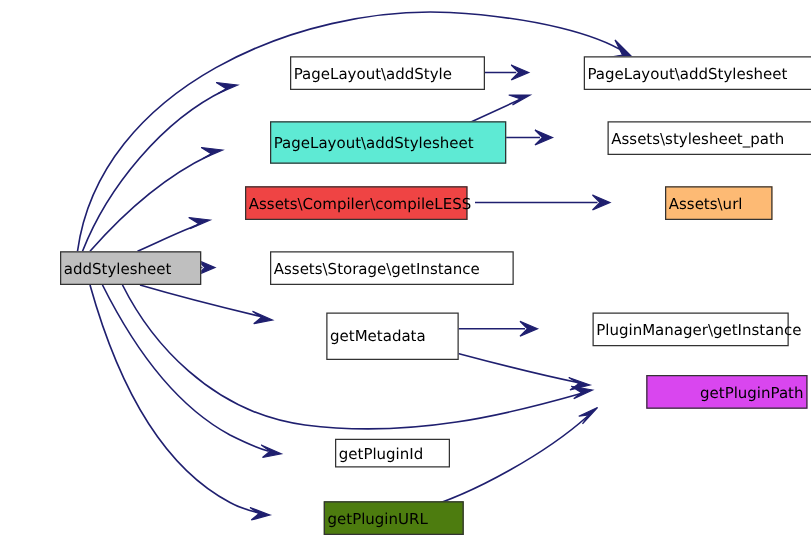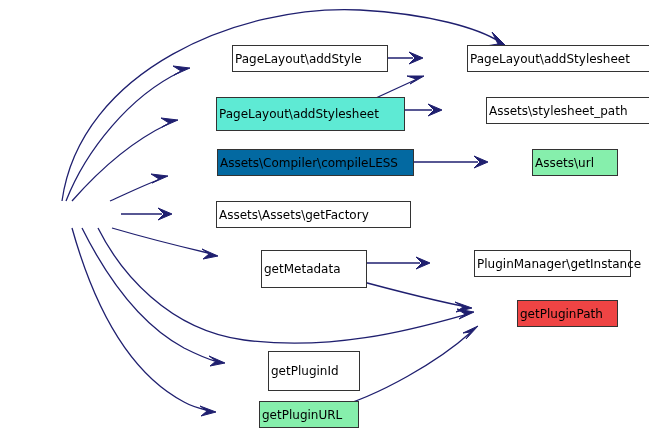--- a/index.html
+++ b/index.html
@@ -77,49 +77,52 @@
       <polygon points="442,110 428,104 434,110 428,116" fill="#1f1f6f" stroke="#1f1f6f" stroke-width="1"></polygon>
       <path d="M 380,162 L 478,162" fill="none" stroke="#1f1f6f" stroke-width="1.3"></path>
       <polygon points="488,162 474,156 480,162 474,168" fill="#1f1f6f" stroke="#1f1f6f" stroke-width="1"></polygon>
       <path d="M 327,263 L 420,263" fill="none" stroke="#1f1f6f" stroke-width="1.3"></path>
       <polygon points="430,263 416,257 422,263 416,269" fill="#1f1f6f" stroke="#1f1f6f" stroke-width="1"></polygon>
       <path d="M 327,272 C 370,284 418,297 462,306" fill="none" stroke="#1f1f6f" stroke-width="1.3"></path>
       <polygon points="472,308 455,302 463,307 456,312" fill="#1f1f6f" stroke="#1f1f6f" stroke-width="1"></polygon>
       <path d="M 331,409 C 380,396 440,360 470,333" fill="none" stroke="#1f1f6f" stroke-width="1.3"></path>
       <polygon points="478,326 463,333 471,332 466,339" fill="#1f1f6f" stroke="#1f1f6f" stroke-width="1"></polygon>
     </svg>
+<div class="gnode root" style="left: 8px; top: 201px; width: 113px; height: 27px; background: rgb(191, 191, 191); border-color: rgb(51, 51, 51);">
+      <span class="nlabel">addStylesheet</span>
+    </div>
     <div class="gnode" style="left: 192px; top: 45px; width: 156px; height: 27px; background: rgb(255, 255, 255); border-color: rgb(51, 51, 51);">
       <span class="nlabel">PageLayout\addStyle</span>
     </div>
     <div class="gnode" style="left: 427px; top: 45px; width: 214px; height: 27px; background: rgb(255, 255, 255); border-color: rgb(51, 51, 51);">
       <span class="nlabel">PageLayout\addStylesheet</span>
     </div>
     <div class="gnode" style="left: 176px; top: 97px; width: 189px; height: 34px; background: #5eead4; border-color: rgb(51, 51, 51);">
       <span class="nlabel">PageLayout\addStylesheet</span>
     </div>
     <div class="gnode" style="left: 446px; top: 97px; width: 215px; height: 27px; background: rgb(255, 255, 255); border-color: rgb(51, 51, 51);">
       <span class="nlabel">Assets\stylesheet_path</span>
     </div>
-    <div class="gnode" style="left: 177px; top: 149px; width: 197px; height: 27px; background: #0369a1; border-color: rgb(51, 51, 51);">
+    <div class="gnode" style="left: 156px; top: 149px; width: 178px; height: 27px; background: #ef4444; border-color: rgb(51, 51, 51);">
       <span class="nlabel">Assets\Compiler\compileLESS</span>
     </div>
-    <div class="gnode" style="left: 492px; top: 149px; width: 86px; height: 27px; background: #86efac; border-color: rgb(51, 51, 51);">
+    <div class="gnode" style="left: 492px; top: 149px; width: 86px; height: 27px; background: #fdba74; border-color: rgb(51, 51, 51);">
       <span class="nlabel">Assets\url</span>
     </div>
     <div class="gnode" style="left: 176px; top: 201px; width: 195px; height: 27px; background: rgb(255, 255, 255); border-color: rgb(51, 51, 51);">
-      <span class="nlabel">Assets\Assets\getFactory</span>
+      <span class="nlabel">Assets\Storage\getInstance</span>
     </div>
     <div class="gnode" style="left: 221px; top: 250px; width: 106px; height: 38px; background: rgb(255, 255, 255); border-color: rgb(51, 51, 51);">
       <span class="nlabel">getMetadata</span>
     </div>
     <div class="gnode" style="left: 434px; top: 250px; width: 157px; height: 27px; background: rgb(255, 255, 255); border-color: rgb(51, 51, 51);">
       <span class="nlabel">PluginManager\getInstance</span>
     </div>
-    <div class="gnode" style="left: 477px; top: 300px; width: 101px; height: 27px; background: #ef4444; border-color: rgb(51, 51, 51);">
+    <div class="gnode" style="left: 477px; top: 300px; width: 129px; height: 27px; background: #d946ef; border-color: rgb(51, 51, 51); padding-left: 40px;">
       <span class="nlabel">getPluginPath</span>
     </div>
-    <div class="gnode" style="left: 228px; top: 351px; width: 92px; height: 40px; background: rgb(255, 255, 255); border-color: rgb(51, 51, 51);">
+    <div class="gnode" style="left: 228px; top: 351px; width: 92px; height: 23px; background: rgb(255, 255, 255); border-color: rgb(51, 51, 51);">
       <span class="nlabel">getPluginId</span>
     </div>
-    <div class="gnode" style="left: 219px; top: 401px; width: 100px; height: 27px; background: #86efac; border-color: rgb(51, 51, 51);">
+    <div class="gnode" style="left: 219px; top: 401px; width: 112px; height: 27px; background: #4d7c0f; border-color: rgb(51, 51, 51);">
       <span class="nlabel">getPluginURL</span>
     </div>
   </div>
 
 </body></html>

